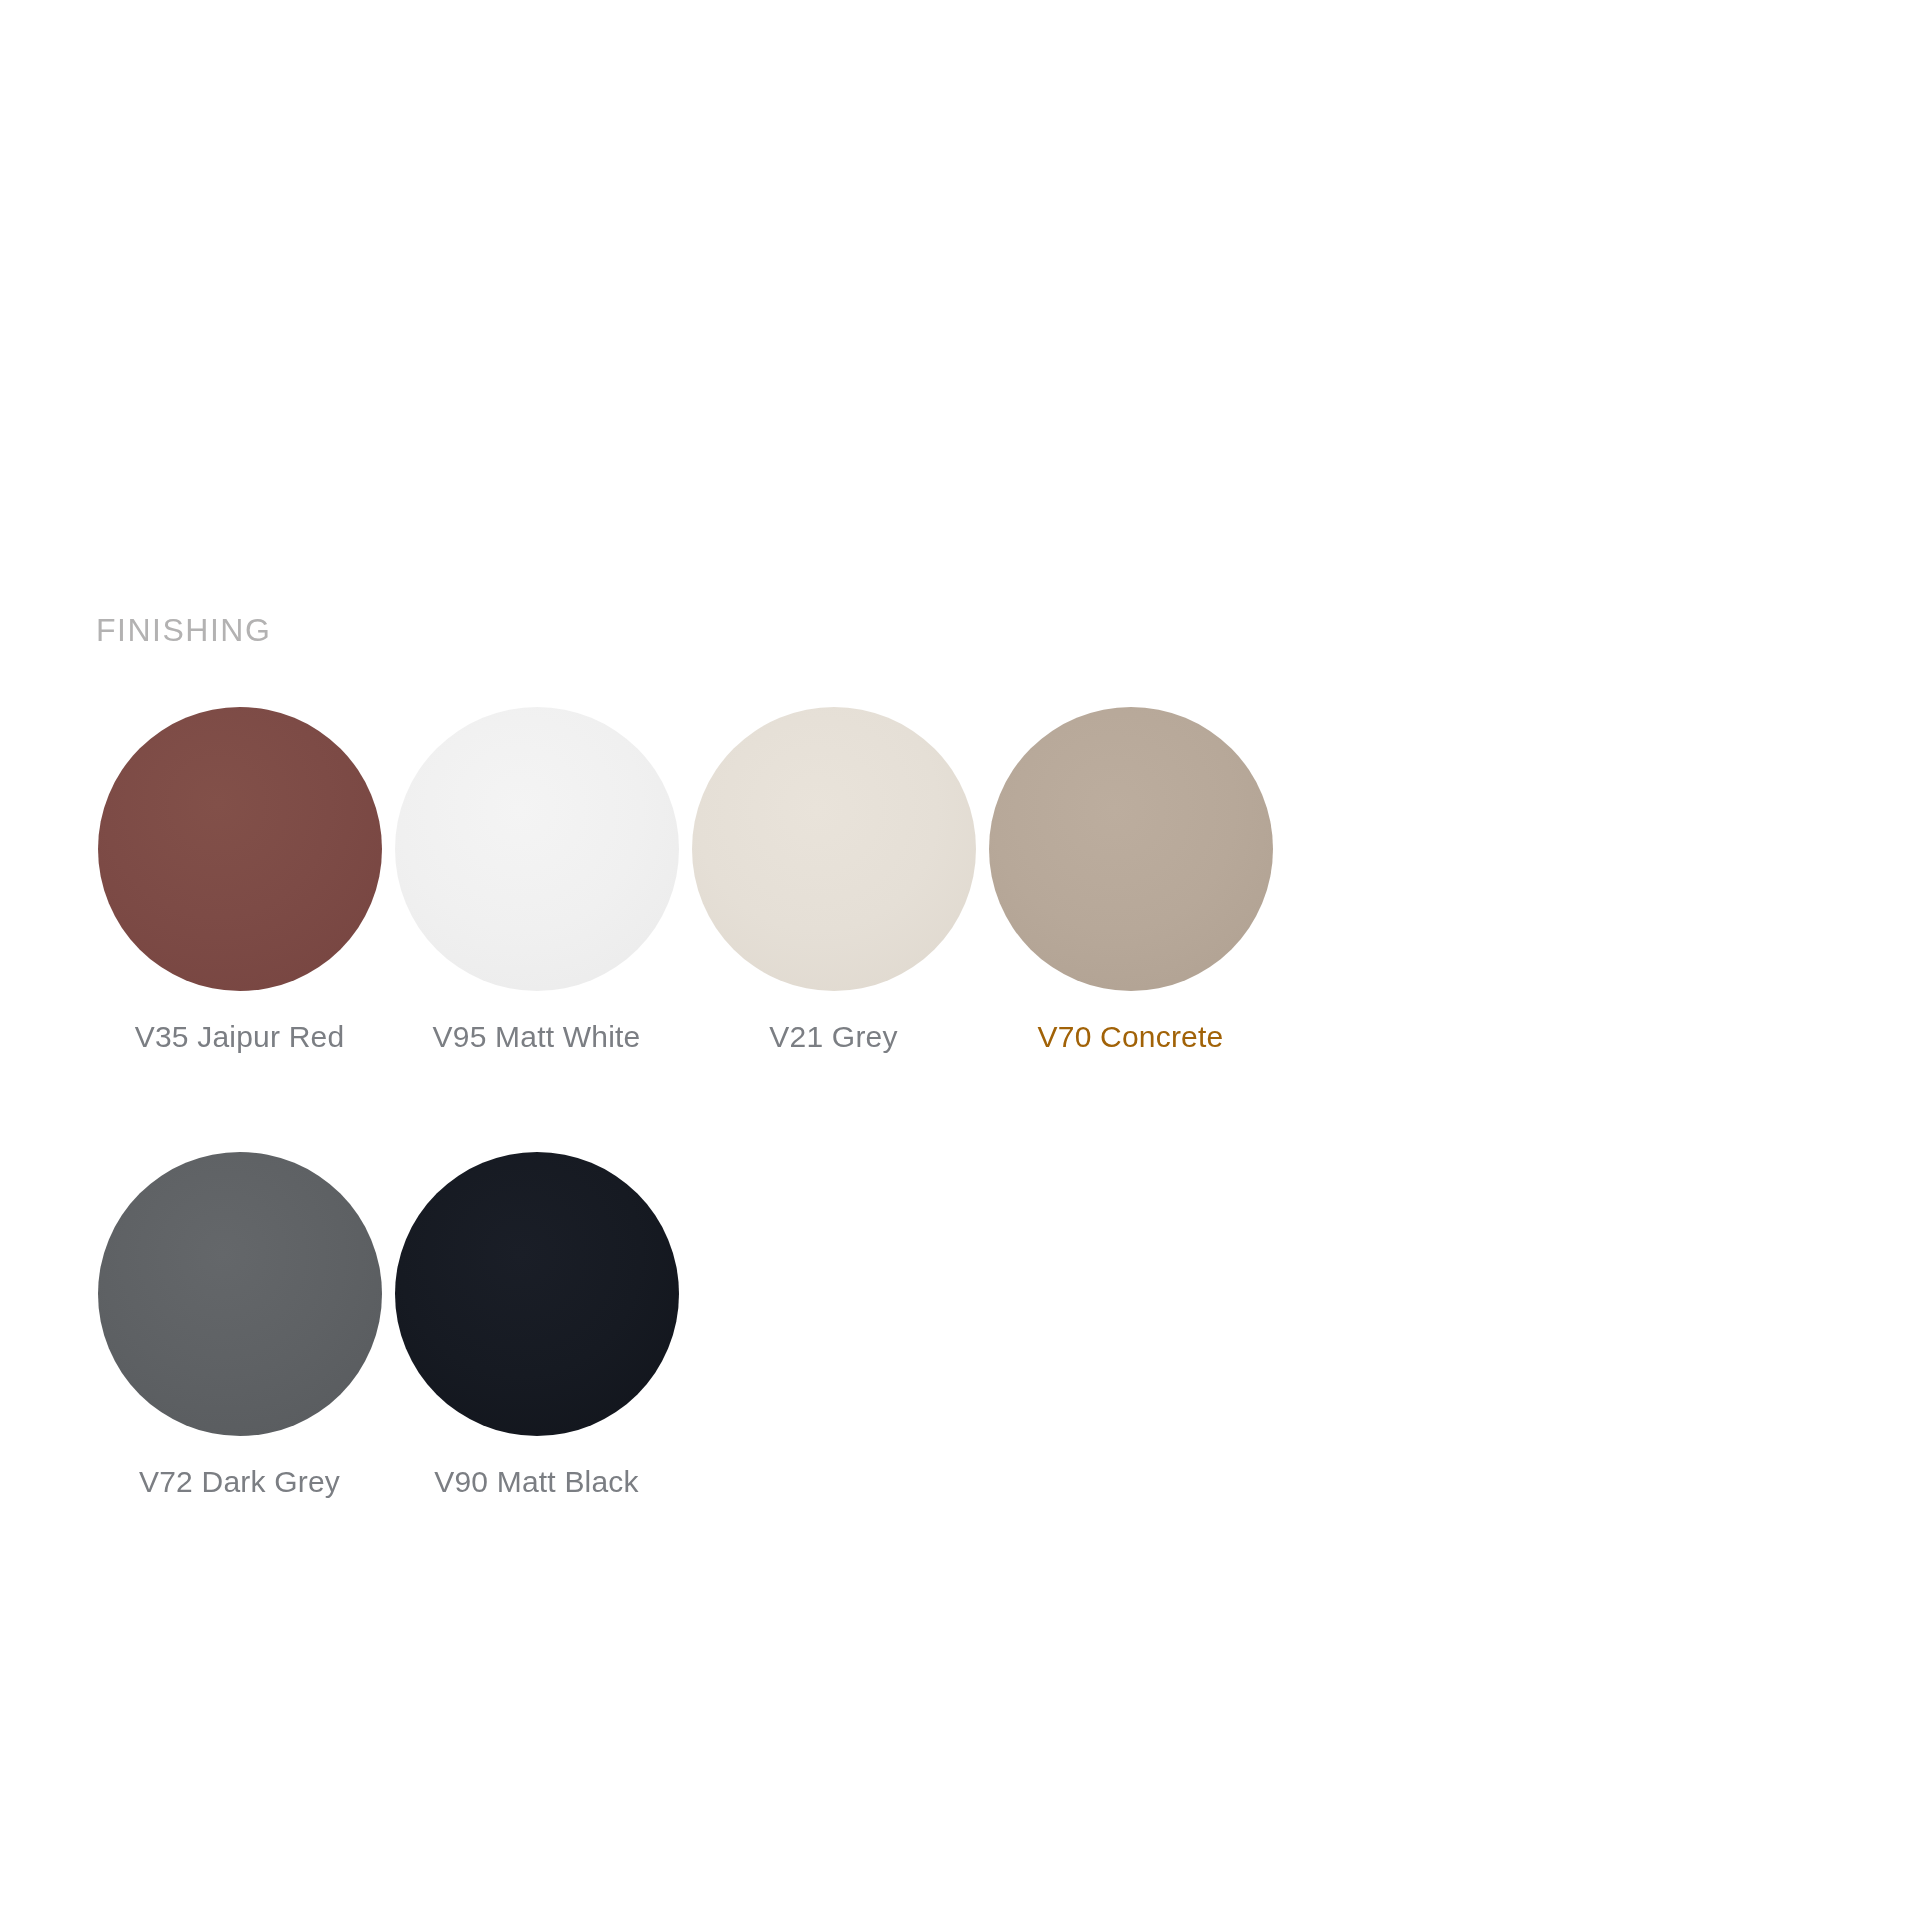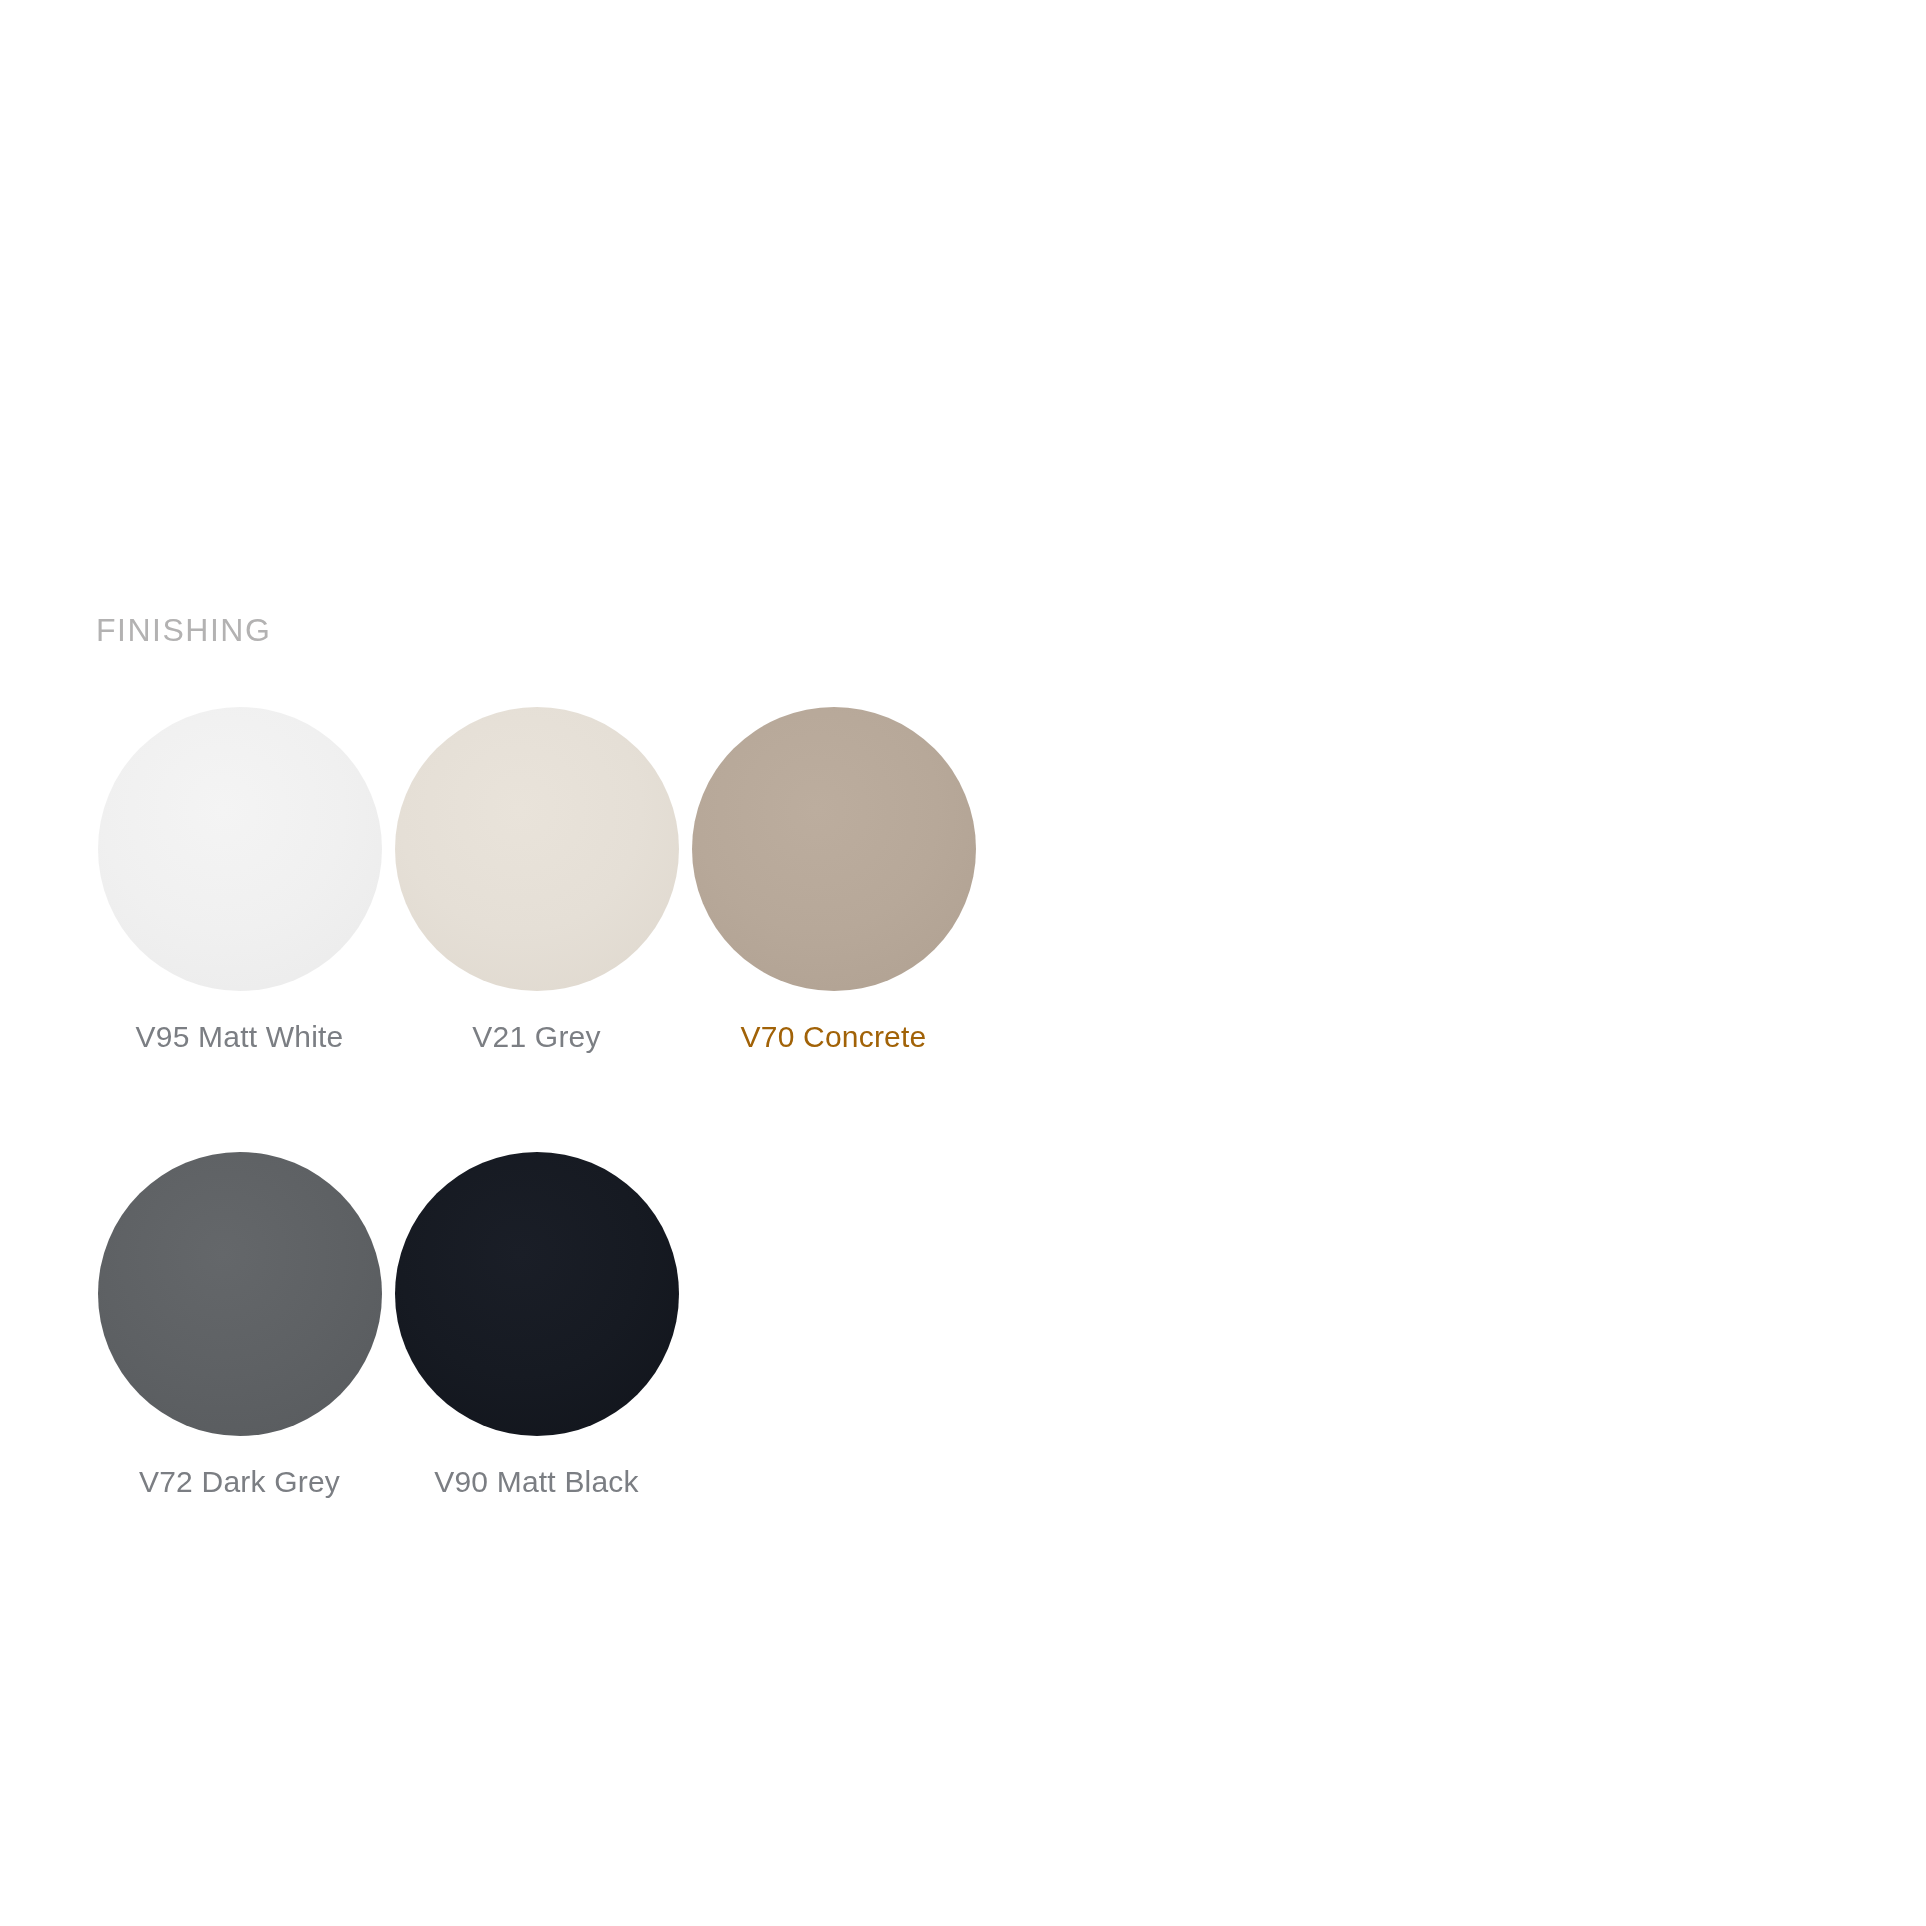--- a/index.html
+++ b/index.html
@@ -90,20 +90,24 @@
 <body style="background: rgb(255, 255, 255);">
 
 <div class="sheet" style="background: rgb(255, 255, 255);">
 
   <div class="section-title" style="color: rgb(179, 178, 178);">FINISHING</div>
 
   <div class="swatch-grid">
 
     <div class="swatch-row">
 
+      <div class="swatch-cell">
+        <div class="swatch-disc" style="background: radial-gradient(circle at 42% 34%, rgb(130, 80, 73) 0%, rgb(125, 75, 70) 45%, rgb(118, 68, 64) 100%);"></div>
+        <div class="swatch-label" style="color: rgb(123, 126, 131);">V35 Jaipur Red</div>
+      </div>
 
 
       <div class="swatch-cell">
         <div class="swatch-disc" style="background: radial-gradient(circle at 44% 36%, rgb(244, 244, 244) 0%, rgb(240, 240, 240) 50%, rgb(234, 234, 234) 100%);"></div>
         <div class="swatch-label" style="color: rgb(123, 126, 131);">V95 Matt White</div>
       </div>
 
 
       <div class="swatch-cell">
         <div class="swatch-disc" style="background: radial-gradient(circle at 44% 36%, rgb(233, 227, 218) 0%, rgb(229, 223, 214) 50%, rgb(222, 215, 205) 100%);"></div>

